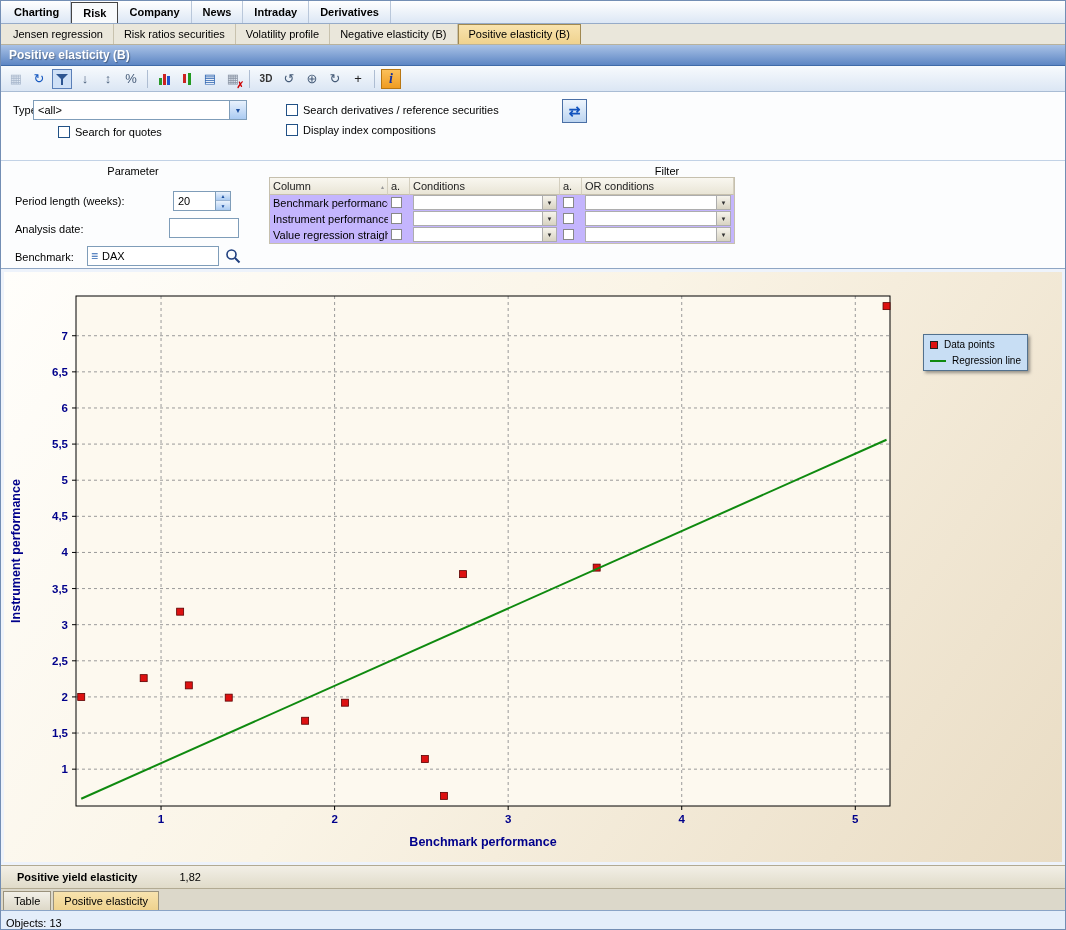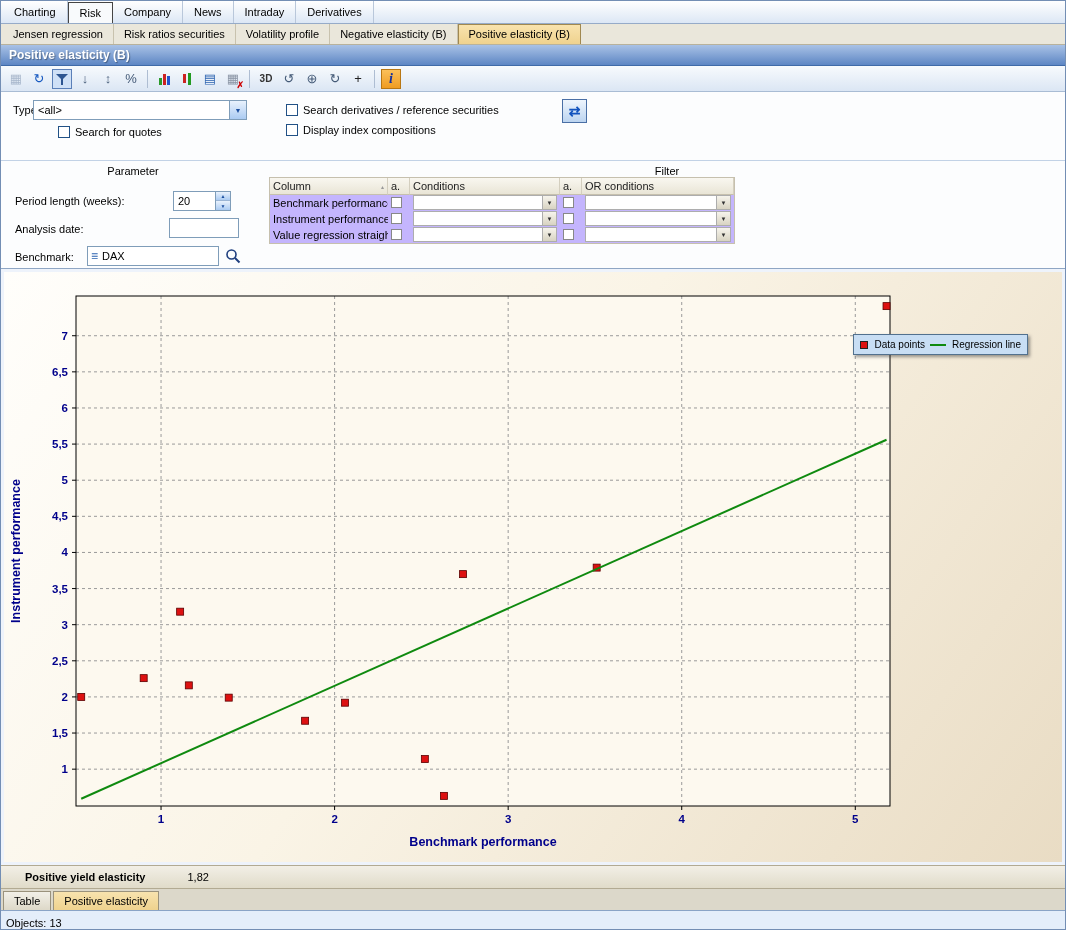--- a/index.html
+++ b/index.html
@@ -2,21 +2,21 @@
 <html><head>
 <meta charset="utf-8">
 <style>
 *{box-sizing:border-box;margin:0;padding:0}
 html,body{width:1066px;height:930px;overflow:hidden}
 body{font-family:"Liberation Sans",sans-serif;font-size:11px;color:#000;background:#cfd8e8}
 .window{width:1066px;height:930px;border:1px solid #738eb4;background:#eef3fb;display:flex;flex-direction:column}
 
 
 .menubar{height:24px;background:linear-gradient(#ffffff,#dce7f5);border-bottom:1px solid #96abc8;display:flex;align-items:stretch;padding-left:2px}
-.mtab{display:flex;align-items:center;padding:0 11px;font-weight:normal;border-right:1px solid #b9c7da;cursor:default}
+.mtab{display:flex;align-items:center;padding:0 11px;font-weight:bold;border-right:1px solid #b9c7da;cursor:default}
 .mtab.selected{background:#f8fafc;border:1px solid #444;border-bottom:none;margin-top:1px}
 
 
 .subtabs{height:22px;background:#eae7db;border-bottom:1px solid #b8b29c;display:flex;align-items:stretch;padding-left:2px}
 .stab{display:flex;align-items:center;padding:0 10px;border-right:1px solid #c8c2ae;cursor:default}
 .stab.selected{background:linear-gradient(#f8e3ae,#efd28e);border:1px solid #a08850;border-bottom:none}
 
 
 .titlebar{height:22px;background:linear-gradient(#a9c2e6,#5d86c4);display:flex;align-items:center;padding-left:8px;border-bottom:1px solid #3f6aa8}
 .titletext{color:#fff;font-weight:bold;font-size:12px;text-shadow:1px 1px 1px rgba(0,0,0,.35)}
@@ -71,28 +71,28 @@
 .fhead .fcell{background:linear-gradient(#f9f7f0,#e9e5d6);border-right:1px solid #d4cfbf;border-bottom:1px solid #c6c0ae;position:relative;color:#222}
 .sortmark{position:absolute;right:3px;top:5px;font-size:6px;color:#999}
 .fbody .fcell{height:16px}
 .fcb{width:11px;height:11px;border:1px solid #888;background:#fff;display:block}
 .fdd{flex:1;height:15px;border:1px solid #adadad;background:#fff;display:flex;align-items:center;justify-content:flex-end}
 .fddbtn{width:14px;height:13px;display:flex;align-items:center;justify-content:center;font-size:6px;color:#333;background:linear-gradient(#f6f4ec,#d8d3c2);border-left:1px solid #adadad}
 
 
 .chartpanel{height:590px;margin:3px;background:linear-gradient(125deg,#fffefb 0%,#faf4e6 45%,#e9dcc4 100%);position:relative;flex:0 0 auto}
 #chart-svg{position:absolute;inset:0;width:100%;height:100%;font-family:"Liberation Sans",sans-serif}
-.legend{position:absolute;top:62px;right:34px;background:#c8def4;border:1px solid #52718e;box-shadow:2px 2px 3px rgba(60,60,60,.5);padding:4px 6px;display:flex;flex-direction:row;gap:5px}
+.legend{position:absolute;top:62px;right:34px;background:#c8def4;border:1px solid #52718e;box-shadow:2px 2px 3px rgba(60,60,60,.5);padding:4px 6px;display:flex;flex-direction:column;gap:5px}
 .litem{display:flex;align-items:center;gap:6px;font-size:10px;white-space:nowrap}
 .lsq{width:8px;height:8px;background:#d80f0f;border:1px solid #222;flex:0 0 auto}
 .lline{width:16px;height:0;border-top:2px solid #0f8a0f;flex:0 0 auto}
 
 
 .resultbar{height:24px;background:linear-gradient(#f2efe6,#e0dbc9);border-top:1px solid #b2aa92;display:flex;align-items:center}
-.rlabel{font-weight:bold;margin-left:24px}
+.rlabel{font-weight:bold;margin-left:16px}
 .rvalue{margin-left:42px}
 .bottomtabs{height:22px;background:#dcd8ca;border-top:1px solid #b2aa92;display:flex;align-items:flex-end;padding:2px 0 0 2px;gap:2px}
 .btab{display:flex;align-items:center;height:19px;padding:0 10px;background:linear-gradient(#f2f0e8,#ddd8c8);border:1px solid #9a927c;border-bottom:none;cursor:default}
 .btab.selected{background:linear-gradient(#f8e3ae,#efd28e)}
 .statusbar{height:20px;background:#e4eefa;border-top:1px solid #8aa4c6;display:flex;align-items:flex-end;padding-left:5px}
 </style>
 </head>
 <body>
 
 <div class="window">

